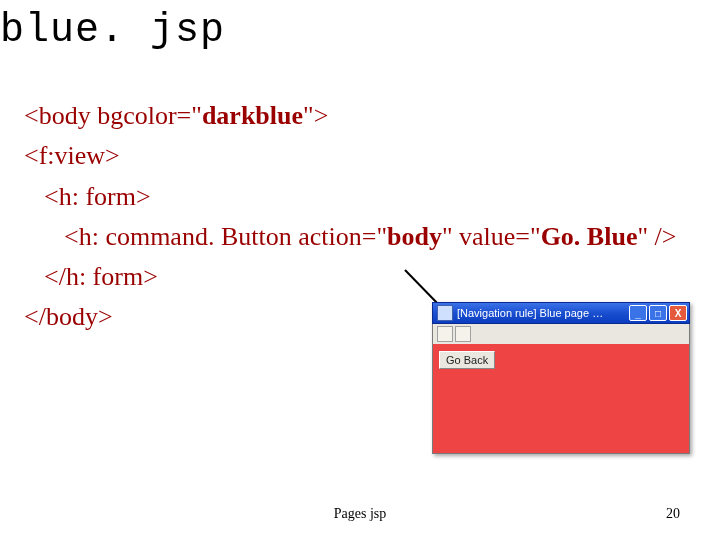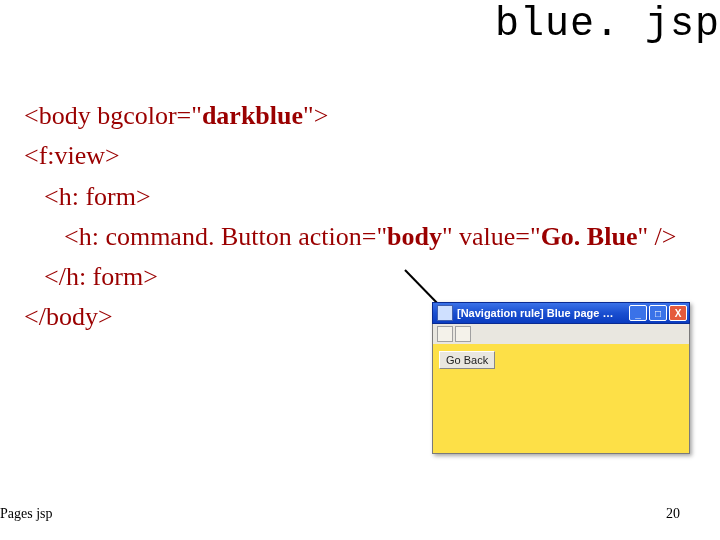--- a/index.html
+++ b/index.html
@@ -14,22 +14,22 @@
   }
   .slide {
     position: relative;
     width: 720px;
     height: 540px;
     box-sizing: border-box;
   }
   .title {
     font-family: "Courier New", Courier, monospace;
     font-size: 40px;
-    text-align: right;
-    padding-top: 2px;
+    text-align: left;
+    padding-top: 8px;
     letter-spacing: 1px;
   }
   .codeblock {
     position: absolute;
     left: 24px;
     top: 96px;
     width: 672px;
     font-size: 26px;
     line-height: 1.55;
     color: #9a0000;
@@ -66,21 +66,20 @@
     margin-right: 4px;
     flex: 0 0 auto;
   }
   .titlebar .ttext {
     color: #fff;
     font-size: 11px;
     white-space: nowrap;
     overflow: hidden;
     text-overflow: ellipsis;
     flex: 1 1 auto;
-    font-weight: bold;
   }
   .titlebar .tbtns {
     display: flex;
     gap: 2px;
   }
   .titlebar .tbtn {
     width: 18px; height: 16px;
     border: 1px solid #fff;
     border-radius: 2px;
     display: flex;
@@ -104,21 +103,21 @@
     padding-left: 4px;
     box-sizing: border-box;
   }
   .toolbar .ticon2 {
     width: 14px; height: 14px;
     border: 1px solid #a0a0a0;
     background: #f4f2ea;
   }
   .client {
     height: 110px;
-    background: #fde047; 
+    background: #ef4444; 
     border: 1px solid #7a7a7a;
     border-top: none;
     padding: 6px;
     box-sizing: border-box;
   }
   .gobackbtn {
     display: inline-block;
     background: #e9e7e0;
     border: 1px solid #888;
     border-top-color: #fff;
@@ -135,21 +134,21 @@
     top: 262px;
     width: 170px;
     height: 90px;
     pointer-events: none;
   }
 
   .footer-center {
     position: absolute;
     left: 0; right: 0;
     bottom: 18px;
-    text-align: left;
+    text-align: center;
     font-size: 14px;
     color: #000;
   }
   .footer-right {
     position: absolute;
     right: 40px;
     bottom: 18px;
     font-size: 14px;
     color: #000;
   }

